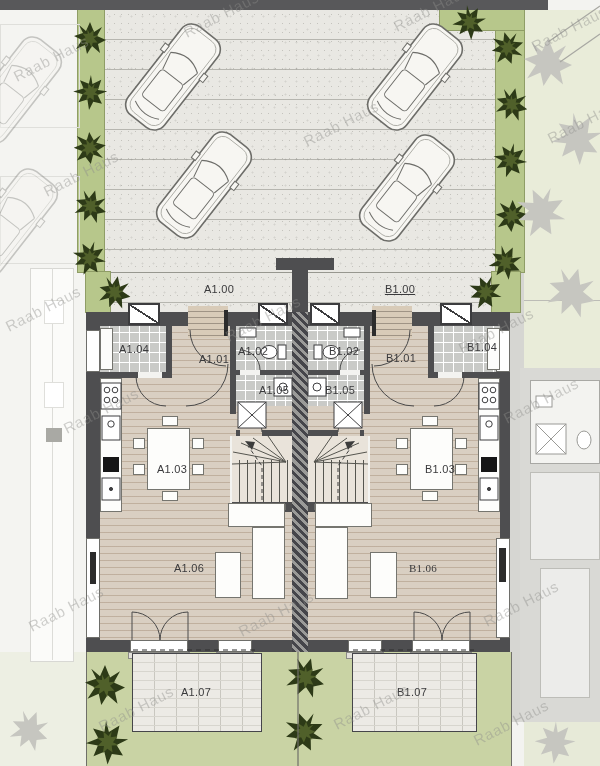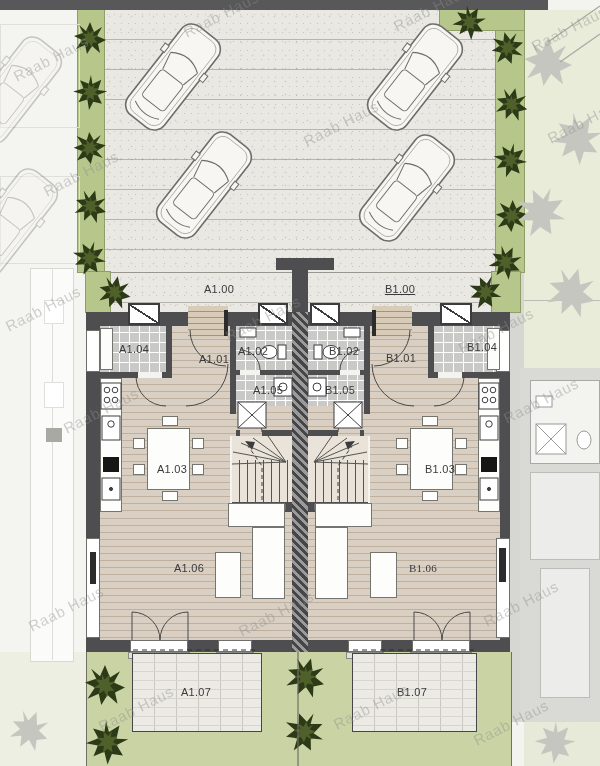--- a/index.html
+++ b/index.html
@@ -326,21 +326,21 @@
   </svg>
 
   <div class="rlabel" style="left:210px;top:289px;margin-left:9px;">A1.00</div>
   <div class="rlabel" style="left:400px;top:289px;text-decoration:underline;">B1.00</div>
   <div class="rlabel" style="left:134px;top:349px;">A1.04</div>
   <div class="rlabel" style="left:470px;top:347px;padding-left:24px;">B1.04</div>
   <div class="rlabel" style="left:214px;top:359px;">A1.01</div>
   <div class="rlabel" style="left:401px;top:358px;">B1.01</div>
   <div class="rlabel" style="left:253px;top:351px;">A1.02</div>
   <div class="rlabel" style="left:344px;top:351px;">B1.02</div>
-  <div class="rlabel" style="left:268px;top:390px;">A1.05</div>
+  <div class="rlabel" style="left:274px;top:390px;">A1.05</div>
   <div class="rlabel" style="left:340px;top:390px;">B1.05</div>
   <div class="rlabel" style="left:172px;top:469px;">A1.03</div>
   <div class="rlabel" style="left:440px;top:469px;">B1.03</div>
   <div class="rlabel" style="left:189px;top:568px;">A1.06</div>
   <div class="rlabel" style="left:423px;top:568px;font-family:Liberation Serif, serif;">B1.06</div>
   <div class="rlabel" style="left:196px;top:692px;">A1.07</div>
   <div class="rlabel" style="left:412px;top:692px;">B1.07</div>
 
   <div class="wm" style="left:10px;top:50px;">Raab Haus</div>
   <div class="wm" style="left:180px;top:6px;">Raab Haus</div>

